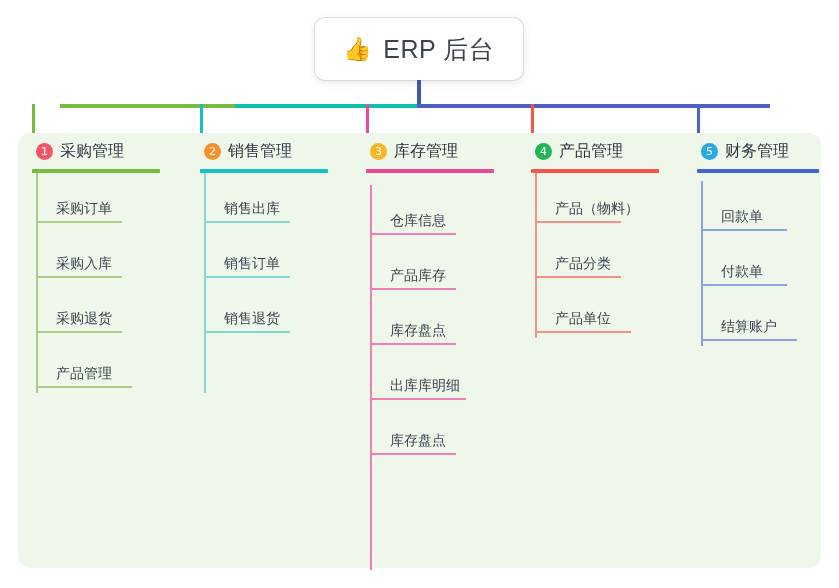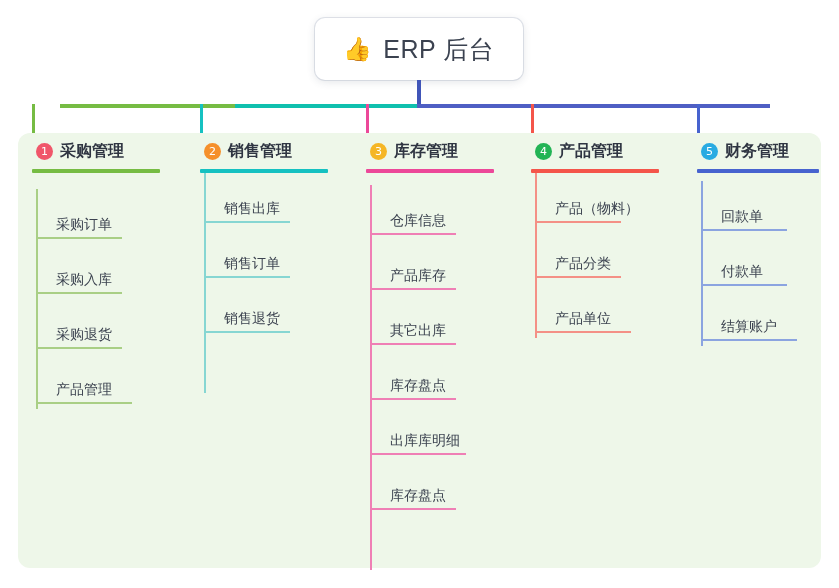--- a/index.html
+++ b/index.html
@@ -40,21 +40,21 @@
 
   
   .col{position:absolute;top:0;}
   .col-head{position:relative;height:36px;display:flex;align-items:center;gap:7px;padding-left:18px;}
   .badge{
     width:17px;height:17px;border-radius:50%;
     display:flex;align-items:center;justify-content:center;
     color:#fff;font-size:11px;line-height:1;flex:0 0 auto;
     font-family:"DejaVu Sans",sans-serif;
   }
-  .head-label{font-size:16px;color:#2f3542;white-space:nowrap;font-weight:bold;}
+  .head-label{font-size:16px;color:#2f3542;white-space:nowrap;}
   .head-rule{position:absolute;left:14px;height:4px;border-radius:1px;}
 
   .leaves{position:relative;padding-top:0;}
   .spine{position:absolute;left:18px;top:0;width:2px;}
   .leaf{position:relative;height:55px;}
   .leaf-text{
     position:absolute;left:38px;bottom:10px;
     font-size:14px;color:#3c4350;white-space:nowrap;
   }
   .leaf-rule{position:absolute;left:18px;bottom:5px;height:2px;}
@@ -82,21 +82,21 @@
     </div>
 
   <div class="panel">
     <div id="cols">
         <div class="col" style="left: 0px;">
           <div class="col-head">
             <span class="badge" style="background: rgb(240, 86, 106);">1</span>
             <span class="head-label">采购管理</span>
           </div>
           <div class="head-rule" style="top: 36px; width: 128px; background: rgb(118, 188, 67);"></div>
-          <div class="leaves" style="margin-top: 20px;">
+          <div class="leaves" style="margin-top: 4px;">
             <div class="spine" style="background: rgb(169, 207, 133); height: 220px;"></div>
             <div class="leaf">
               <span class="leaf-text">采购订单</span>
               <div class="leaf-rule" style="background: rgb(169, 207, 133); width: 86px;"></div>
             </div>
             <div class="leaf">
               <span class="leaf-text">采购入库</span>
               <div class="leaf-rule" style="background: rgb(169, 207, 133); width: 86px;"></div>
             </div>
             <div class="leaf">
@@ -141,24 +141,20 @@
             <div class="spine" style="background: rgb(239, 127, 181); height: 385px;"></div>
             <div class="leaf">
               <span class="leaf-text">仓库信息</span>
               <div class="leaf-rule" style="background: rgb(239, 127, 181); width: 86px;"></div>
             </div>
             <div class="leaf">
               <span class="leaf-text">产品库存</span>
               <div class="leaf-rule" style="background: rgb(239, 127, 181); width: 86px;"></div>
             </div>
             <div class="leaf">
-              <span class="leaf-text">其它出库</span>
-              <div class="leaf-rule" style="background: rgb(239, 127, 181); width: 86px;"></div>
-            </div>
-            <div class="leaf">
               <span class="leaf-text">库存盘点</span>
               <div class="leaf-rule" style="background: rgb(239, 127, 181); width: 86px;"></div>
             </div>
             <div class="leaf">
               <span class="leaf-text">出库库明细</span>
               <div class="leaf-rule" style="background: rgb(239, 127, 181); width: 96px;"></div>
             </div>
             <div class="leaf">
               <span class="leaf-text">库存盘点</span>
               <div class="leaf-rule" style="background: rgb(239, 127, 181); width: 86px;"></div>

